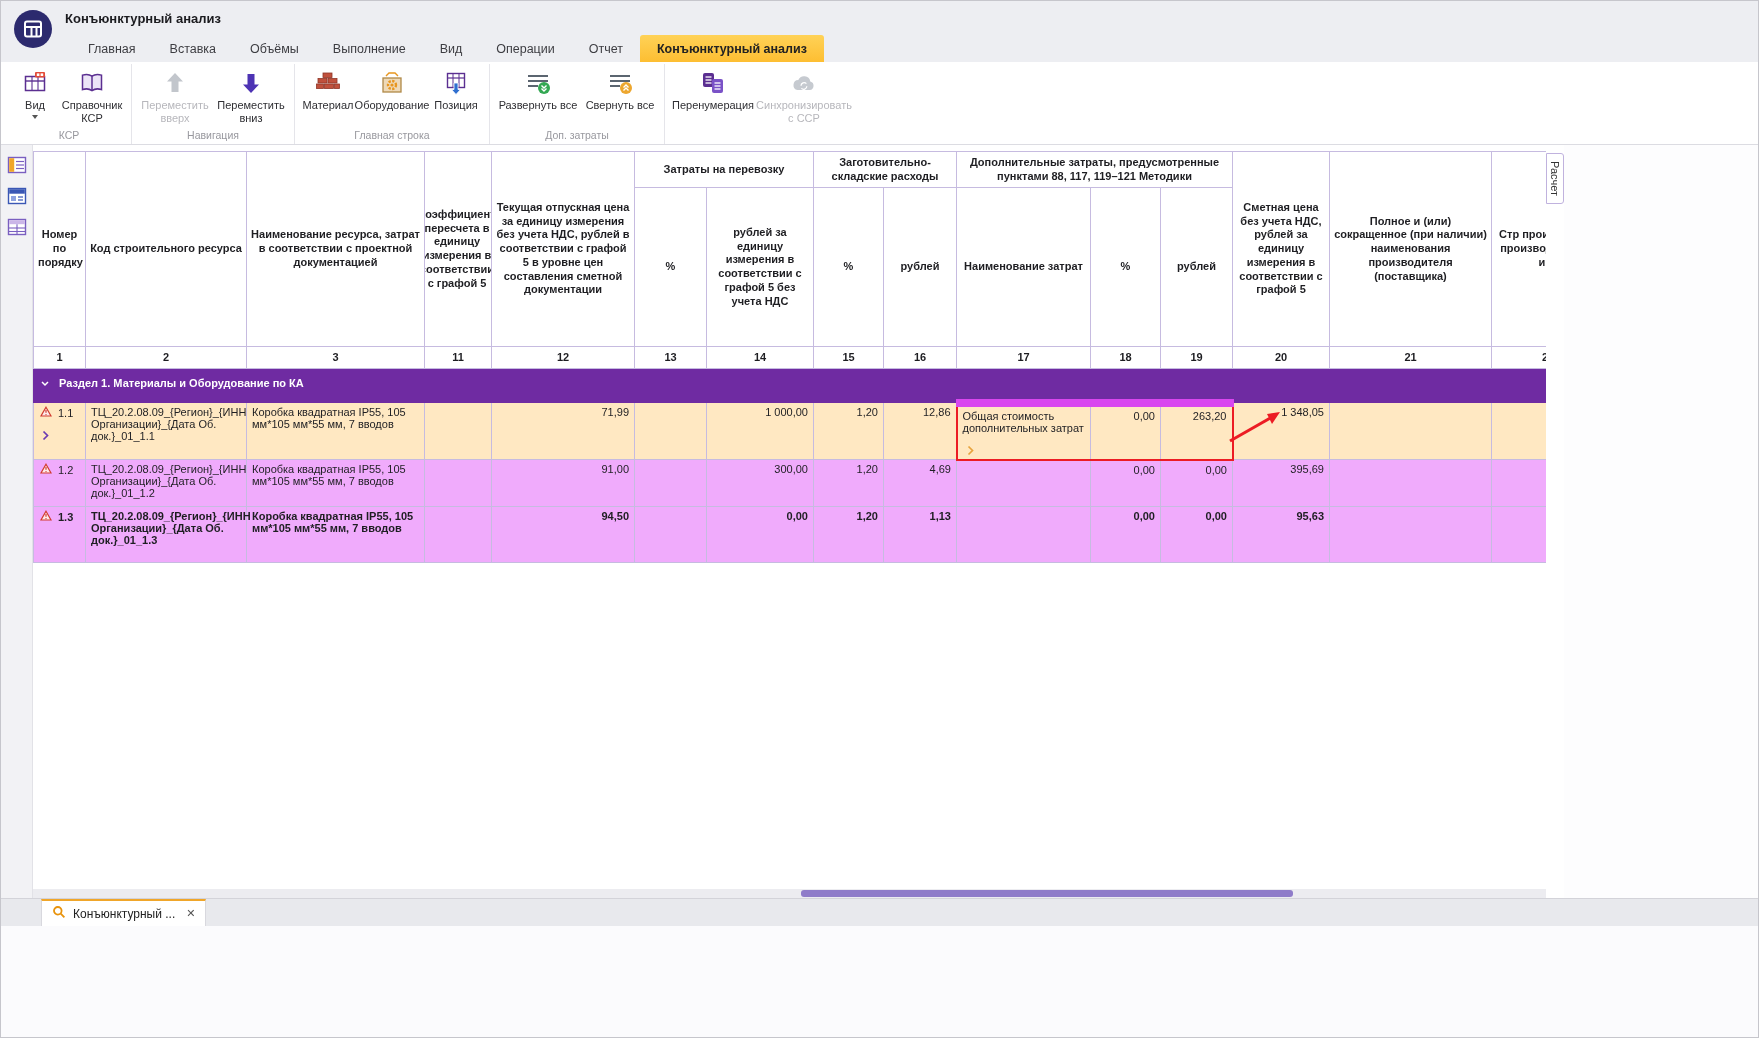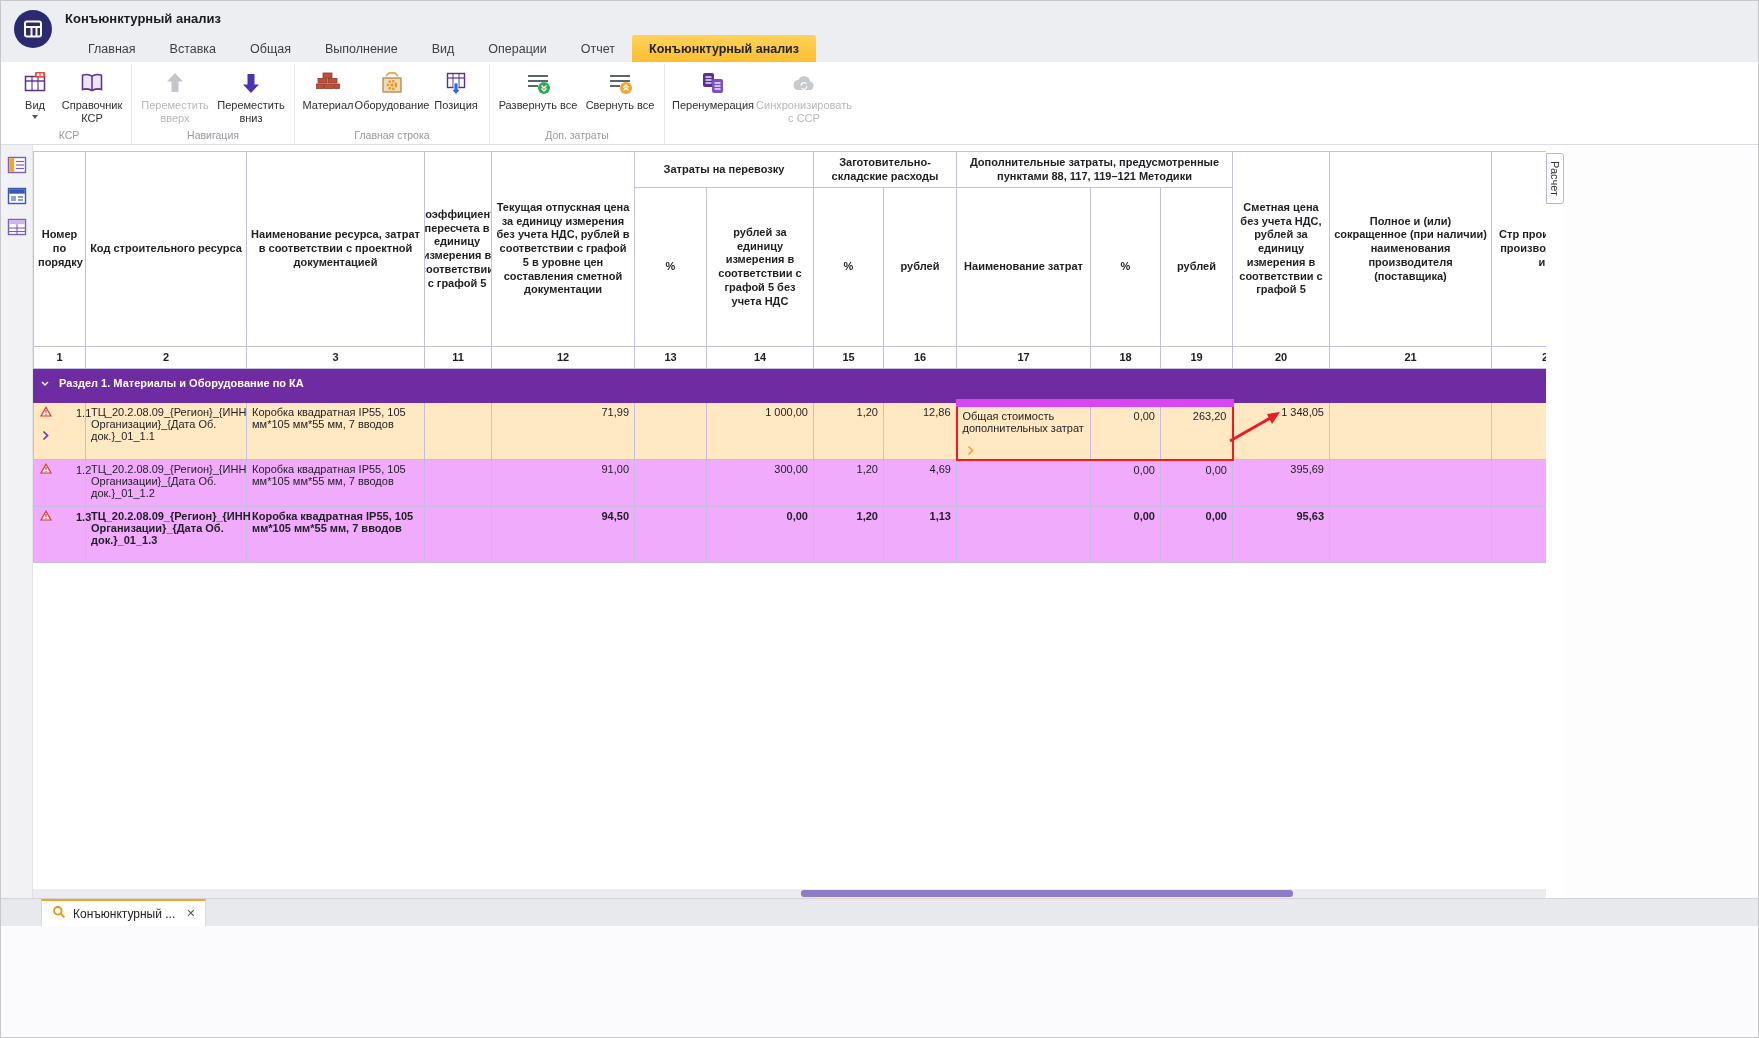--- a/index.html
+++ b/index.html
@@ -46,21 +46,21 @@
 
   .secrow td { background: #6f2ba2; color: #fff; font-weight: bold; height: 34px; vertical-align: middle; padding: 2px 6px; border-color: #6f2ba2; text-align: left; }
   .secrow .sch { margin-right: 6px; vertical-align: middle; }
 
   .drow td { vertical-align: top; }
   .r0 { height: 57px; } .r1 { height: 47px; } .r2 { height: 56px; }
   .r0 td { background: #ffe8c2; }
   .r1 td, .r2 td { background: #f0abfc; }
   .r2 td { font-weight: bold; }
   .cnum { padding: 3px 4px; }
-  .numline { display: flex; align-items: center; gap: 24px; padding-left: 2px; }
+  .numline { display: flex; align-items: center; gap: 6px; padding-left: 2px; }
   .expander { margin-top: 11px; padding-left: 3px; line-height: 0; cursor: pointer; }
   .expander.purple { color: #6a3ab2; }
   .expander.orange { color: #e8a33d; }
   .ctext { padding: 3px 5px; text-align: left; }
   .cnumr { padding: 3px 5px; text-align: right; }
 
   .drow td.redT { border-top: 8px solid #d946ef; }
   .drow td.redB { border-bottom: 2px solid #ec1c24; }
   .drow td.redL { border-left: 2px solid #ec1c24; }
   .drow td.redR { border-right: 2px solid #ec1c24; }
@@ -93,21 +93,21 @@
           <line x1="9.5" y1="9" x2="9.5" y2="18.5" stroke="#fff" stroke-width="2"></line>
           <line x1="14.5" y1="9" x2="14.5" y2="18.5" stroke="#fff" stroke-width="2"></line>
         </svg>
     </div>
     <div class="title">Конъюнктурный анализ</div>
   </header>
 
   <nav class="tabsbar">
     <div class="rtab">Главная</div>
     <div class="rtab">Вставка</div>
-    <div class="rtab">Общая</div>
+    <div class="rtab">Объёмы</div>
     <div class="rtab">Выполнение</div>
     <div class="rtab">Вид</div>
     <div class="rtab">Операции</div>
     <div class="rtab">Отчет</div>
     <div class="rtab active">Конъюнктурный анализ</div>
   </nav>
 
   <div class="ribbon">
 
     <div class="rgroup">

